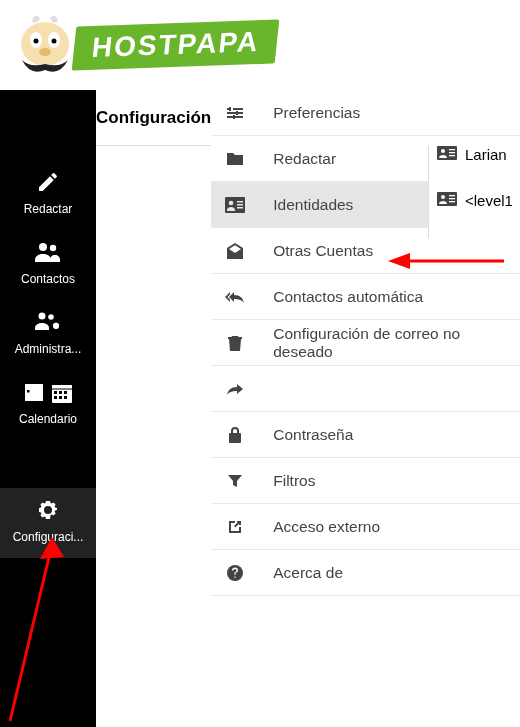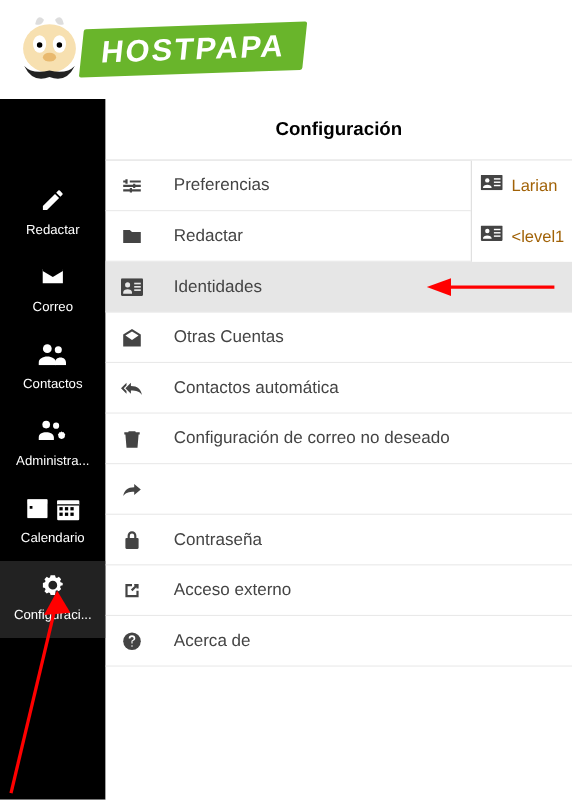--- a/index.html
+++ b/index.html
@@ -6,32 +6,32 @@
   html, body { width: 520px; height: 727px; font-family: Arial, Helvetica, sans-serif; overflow: hidden; }
   body { display: flex; flex-direction: column; }
   .header { height: 90px; background: #fff; display: flex; align-items: center; padding-left: 10px; }
   .logo { display: flex; align-items: center; }
   .logo-badge { position: relative; }
   .logo-text-wrap { margin-left: -6px; }
   .logo-banner { background: #69b52b; color: #fff; font-weight: 900; font-size: 28px; letter-spacing: 2px; padding: 6px 18px; transform: skew(-6deg, -2deg); border-radius: 2px; font-family: Arial, sans-serif; }
   .main { flex: 1; display: flex; }
   .sidebar { width: 96px; background: #000; display: flex; flex-direction: column; align-items: stretch; padding-top: 70px; }
   .side-item { color: #fff; text-align: center; padding: 10px 2px 14px; cursor: pointer; overflow: hidden; }
-  .side-item.active { background: #222; }
+  .side-item.active { background: #222; margin-top: 48px; }
   .side-item .icon { display: block; height: 28px; color: #fff; }
   .side-item .lbl { font-size: 12px; display: block; margin-top: 4px; white-space: nowrap; overflow: hidden; text-overflow: ellipsis; }
   .icon svg { fill: currentColor; }
-  .content { flex: 1; display: flex; flex-direction: column; background: #fff; position: relative; }
+  .content { flex: 1; display: flex; flex-direction: row; background: #fff; position: relative; }
   .col-header { height: 56px; border-bottom: 1px solid #ddd; display: flex; align-items: center; justify-content: center; font-weight: bold; font-size: 17px; }
   .settings-list { flex: 1; }
   .settings-item { display: flex; align-items: center; height: 46px; padding: 0 14px; border-bottom: 1px solid #e9e9e9; color: #444; cursor: pointer; gap: 28px; font-size: 15.5px; }
   .settings-item .s-icon { width: 20px; height: 20px; color: #444; display: inline-flex; align-items: center; justify-content: center; flex-shrink: 0; }
   .settings-item.selected { background: #e6e6e6; }
   .right-panel { position: absolute; right: 0; top: 56px; width: 92px; background: #fff; border-left: 1px solid #ddd; }
-  .right-item { display: flex; align-items: center; height: 46px; padding: 0 8px; gap: 8px; font-size: 15px; white-space: nowrap; overflow: hidden; cursor: pointer; color: #a16207; }
+  .right-item { display: flex; align-items: flex-start; height: 46px; padding: 0 8px; gap: 8px; font-size: 15px; white-space: nowrap; overflow: hidden; cursor: pointer; color: #000000; }
   .right-item .s-icon { width: 20px; height: 20px; color: #444; flex-shrink: 0; }
   .arrow1 { position: absolute; pointer-events: none; }
   .arrow2 { position: absolute; pointer-events: none; }
 </style>
 </head>
 <body>
 
 <div class="header">
   <div class="logo">
     <div class="logo-badge">
@@ -58,30 +58,20 @@
     <div class="side-item">
       <span class="icon">
         <svg width="24" height="24" viewBox="0 0 24 24">
             <path d="M3 17.25V21h3.75l11-11-3.75-3.75-11 11zM20.7 7.04a1 1 0 0 0 0-1.41l-2.34-2.34a1 1 0 0 0-1.41 0l-1.83 1.83 3.75 3.75 1.83-1.83z"></path>
           </svg>
       </span>
       <span class="lbl">Redactar</span>
     </div>
     <div class="side-item">
       <span class="icon">
-        <svg width="24" height="22" viewBox="0 0 24 24">
-            <path d="M2 5h20v14H2z M2 5l10 7 10-7" fill="#fff"></path>
-            <path d="M2 5h20v14H2V5zm0 0l10 7 10-7" fill="none" stroke="#000" stroke-width="0"></path>
-            <path d="M2 5h20v2l-10 6L2 7V5z" fill="#000"></path>
-          </svg>
-      </span>
-      <span class="lbl">Correo</span>
-    </div>
-    <div class="side-item">
-      <span class="icon">
         <svg width="26" height="22" viewBox="0 0 26 22">
             <circle cx="8" cy="7" r="4"></circle>
             <circle cx="18" cy="8" r="3.2"></circle>
             <path d="M0 20c0-4 4-6 8-6s8 2 8 6v2H0v-2z"></path>
             <path d="M15 20c0-3 2-5 5-5s5 2 5 5v2H15v-2z"></path>
           </svg>
       </span>
       <span class="lbl">Contactos</span>
     </div>
     <div class="side-item">
@@ -204,20 +194,28 @@
             <svg width="14" height="18" viewBox="0 0 14 18" fill="currentColor">
               <rect x="1" y="7" width="12" height="10" rx="1"></rect>
               <path d="M3 7V5a4 4 0 0 1 8 0v2H9V5a2 2 0 0 0-4 0v2H3z"></path>
             </svg>
           </span>
         <span>Contraseña</span>
       </div>
       <div class="settings-item">
         <span class="s-icon">
             <svg width="16" height="16" viewBox="0 0 16 16" fill="currentColor">
+              <path d="M1 2h14l-5 6v6l-4-2V8L1 2z"></path>
+            </svg>
+          </span>
+        <span>Filtros</span>
+      </div>
+      <div class="settings-item">
+        <span class="s-icon">
+            <svg width="16" height="16" viewBox="0 0 16 16" fill="currentColor">
               <path d="M2 2h6v2H4v8h8v-4h2v6H2V2zm8 0h4v4h-2V4.8L8.4 8.4 7 7l3.6-3.6H10V2z"></path>
             </svg>
           </span>
         <span>Acceso externo</span>
       </div>
       <div class="settings-item">
         <span class="s-icon">
             <svg width="18" height="18" viewBox="0 0 18 18" fill="currentColor">
               <circle cx="9" cy="9" r="8"></circle>
               <path d="M6 6.5a3 3 0 0 1 6 0c0 1.5-1.5 2-2.5 2.5V11h-1V8.5c1-.5 2-1 2-2a1.5 1.5 0 0 0-3 0H6zm2.5 6h1v1.5h-1z" fill="#fff"></path>

